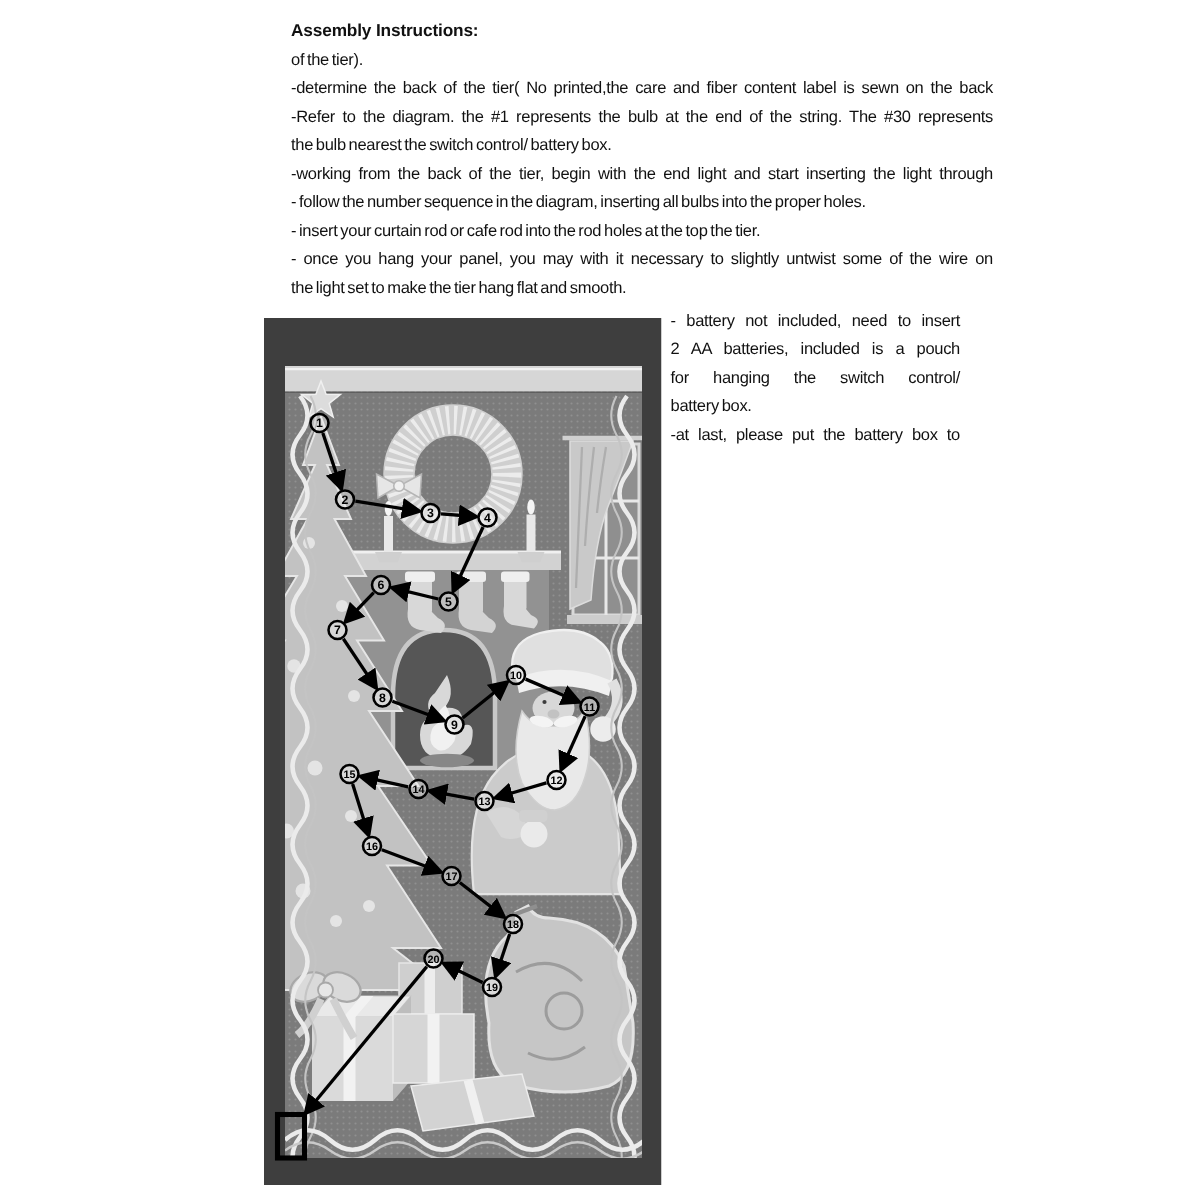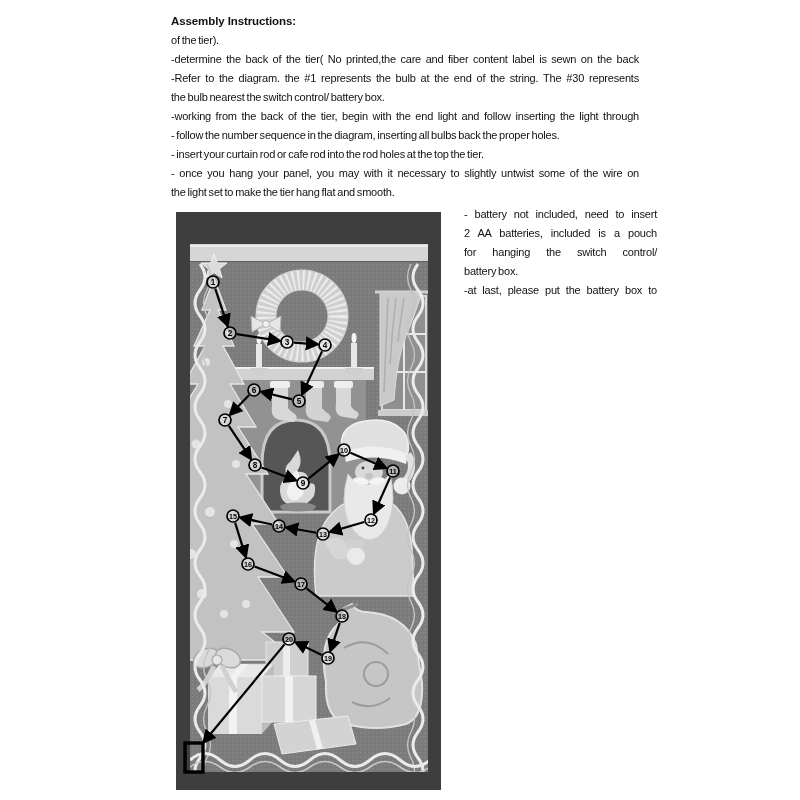--- a/index.html
+++ b/index.html
@@ -3,45 +3,45 @@
 <meta charset="utf-8">
 <style>
   html,body{margin:0;padding:0;}
   body{
     width:800px;height:800px;background:#ffffff;position:relative;
     font-family:"Liberation Sans",sans-serif;color:#111;
     -webkit-font-smoothing:antialiased;
   }
   .abs{position:absolute;}
   
-  #instructions{left:171px;top:12px;width:468px;}
+  #instructions{left:194px;top:12px;width:468px;}
   #instructions .title{font-weight:700;font-size:11.5px;line-height:19px;letter-spacing:-0.1px;}
   .iline{
     font-size:11px;line-height:19px;height:19px;letter-spacing:-0.2px;word-spacing:-1px;
     white-space:nowrap;
   }
   .iline.stretch{white-space:normal;text-align:justify;text-align-last:justify;}
-  #side-note{left:447px;top:205px;width:193px;margin-left:17px;}
+  #side-note{left:447px;top:205px;width:193px;}
   #side-note .iline{height:19px;}
   
   #diagram{left:176px;top:212px;width:265px;height:578px;}
   #diagram svg{display:block;}
   .num-label{font-family:"Liberation Sans",sans-serif;font-weight:700;fill:#000;}
 </style>
 </head>
 <body>
 
 <div id="instructions" class="abs">
   <div class="title">Assembly Instructions:</div>
   <div class="iline">of the tier).</div>
   <div class="iline stretch">-determine the back of the tier( No printed,the care and fiber content label is sewn on the back</div>
   <div class="iline stretch">-Refer to the diagram. the #1 represents the bulb at the end of the string. The #30 represents</div>
   <div class="iline">the bulb nearest the switch control/ battery box.</div>
-  <div class="iline stretch">-working from the back of the tier, begin with the end light and follow inserting the light through</div>
-  <div class="iline">- follow the number sequence in the diagram, inserting all bulbs back the proper holes.</div>
+  <div class="iline stretch">-working from the back of the tier, begin with the end light and start inserting the light through</div>
+  <div class="iline">- follow the number sequence in the diagram, inserting all bulbs into the proper holes.</div>
   <div class="iline">- insert your curtain rod or cafe rod into the rod holes at the top the tier.</div>
   <div class="iline stretch">- once you hang your panel, you may with it necessary to slightly untwist some of the wire on</div>
   <div class="iline">the light set to make the tier hang flat and smooth.</div>
 </div>
 
 <div id="side-note" class="abs">
   <div class="iline stretch">- battery not included, need to insert</div>
   <div class="iline stretch">2 AA batteries, included is a pouch</div>
   <div class="iline stretch">for hanging the switch control/</div>
   <div class="iline">battery box.</div>

